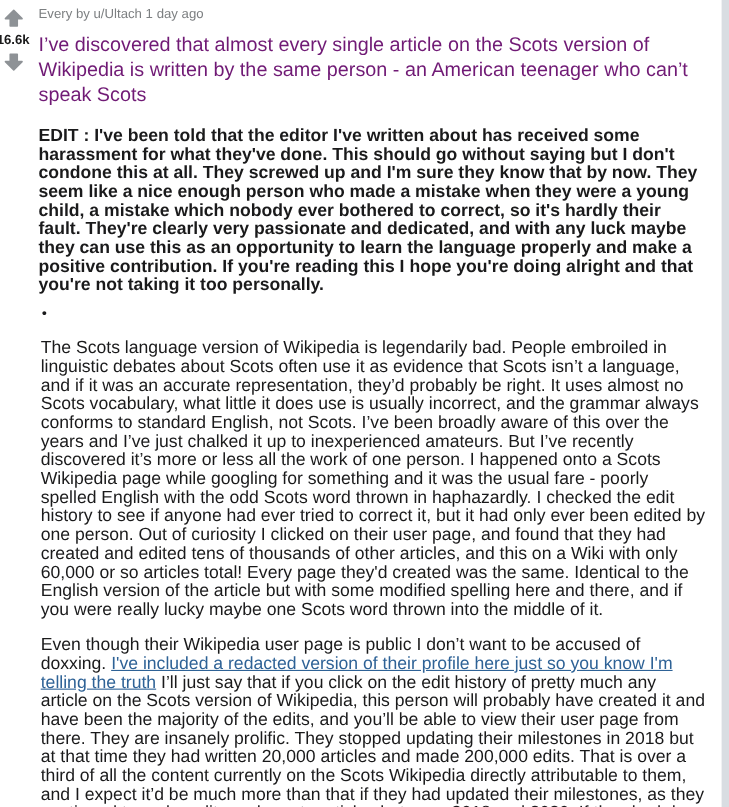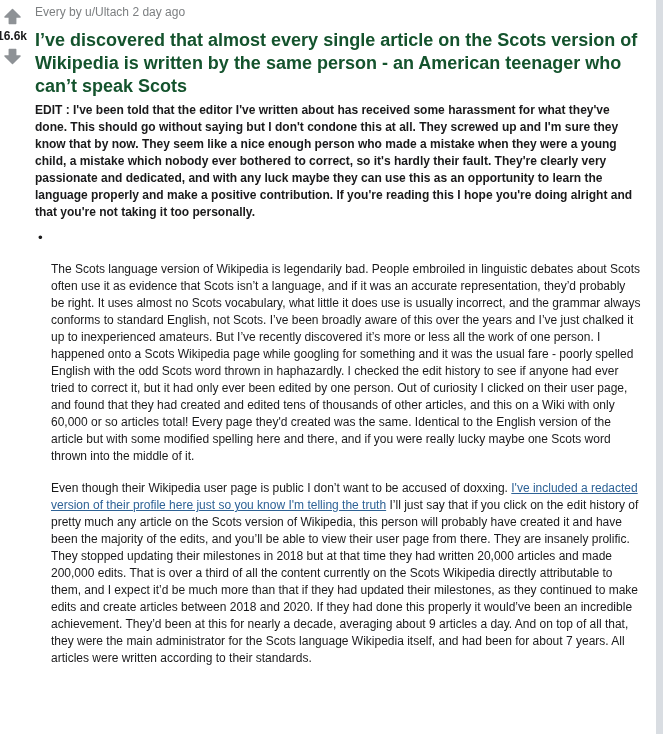--- a/index.html
+++ b/index.html
@@ -69,41 +69,41 @@
     line-height: 15px;
   }
   .meta a {
     color: #7c7f81;
     text-decoration: none;
     text-align: right;
   }
   .post-title {
     margin: 9px 0 0 0;
     font-size: 18px;
-    font-weight: 700;
+    font-weight: 400;
     line-height: 23px;
-    color: #14532d;
+    color: #701a75;
     letter-spacing: 0;
   }
   .edit-para {
-    margin: 4px 0 0 0;
-    font-size: 12px;
+    margin: 17px 0 0 0;
+    font-size: 16px;
     font-weight: 700;
     line-height: 17px;
     color: #1a1a1b;
   }
   .lone-bullet {
     margin: 8px 0 0 3px;
     font-size: 13.4px;
     line-height: 17px;
     color: #1a1a1b;
   }
   .body-para {
-    margin: 15px 0 0 16px;
-    font-size: 12px;
+    margin: 15px 0 0 2px;
+    font-size: 16px;
     font-weight: 400;
     line-height: 17px;
     color: #1a1a1b;
   }
   .profile-link {
     color: #2e6296;
     text-decoration: underline;
     cursor: pointer;
   }
 </style>
@@ -125,21 +125,21 @@
       <div class="arrow">
         <span>
           <svg width="19" height="17" viewBox="0 0 20 18" style="transform:rotate(180deg)">
             <path d="M10 1.5 L18 9.5 H13.4 V16.5 H6.6 V9.5 H2 Z" fill="#8e9296" stroke="#8e9296" stroke-width="1.5" stroke-linejoin="round"></path>
           </svg>
         </span>
       </div>
     </div>
 
     <div class="content">
-      <div class="meta"><span>Every by </span><a>u/Ultach</a><span> 2 day ago</span></div>
+      <div class="meta"><span>Every by </span><a>u/Ultach</a><span> 1 day ago</span></div>
 
       <h1 class="post-title">I’ve discovered that almost every single article on the Scots version of Wikipedia is written by the same person - an American teenager who can’t speak Scots</h1>
 
       <p class="edit-para">EDIT : I've been told that the editor I've written about has received some harassment for what they've done. This should go without saying but I don't condone this at all. They screwed up and I'm sure they know that by now. They seem like a nice enough person who made a mistake when they were a young child, a mistake which nobody ever bothered to correct, so it's hardly their fault. They're clearly very passionate and dedicated, and with any luck maybe they can use this as an opportunity to learn the language properly and make a positive contribution. If you're reading this I hope you're doing alright and that you're not taking it too personally.</p>
 
       <div class="lone-bullet">•</div>
 
       <p class="body-para">The Scots language version of Wikipedia is legendarily bad. People embroiled in linguistic debates about Scots often use it as evidence that Scots isn’t a language, and if it was an accurate representation, they’d probably be right. It uses almost no Scots vocabulary, what little it does use is usually incorrect, and the grammar always conforms to standard English, not Scots. I’ve been broadly aware of this over the years and I’ve just chalked it up to inexperienced amateurs. But I’ve recently discovered it’s more or less all the work of one person. I happened onto a Scots Wikipedia page while googling for something and it was the usual fare - poorly spelled English with the odd Scots word thrown in haphazardly. I checked the edit history to see if anyone had ever tried to correct it, but it had only ever been edited by one person. Out of curiosity I clicked on their user page, and found that they had created and edited tens of thousands of other articles, and this on a Wiki with only 60,000 or so articles total! Every page they'd created was the same. Identical to the English version of the article but with some modified spelling here and there, and if you were really lucky maybe one Scots word thrown into the middle of it.</p>
 
       <p class="body-para"><span>Even though their Wikipedia user page is public I don’t want to be accused of doxxing. </span><a class="profile-link">I've included a redacted version of their profile here just so you know I'm telling the truth</a><span> I’ll just say that if you click on the edit history of pretty much any article on the Scots version of Wikipedia, this person will probably have created it and have been the majority of the edits, and you’ll be able to view their user page from there. They are insanely prolific. They stopped updating their milestones in 2018 but at that time they had written 20,000 articles and made 200,000 edits. That is over a third of all the content currently on the Scots Wikipedia directly attributable to them, and I expect it’d be much more than that if they had updated their milestones, as they continued to make edits and create articles between 2018 and 2020. If they had done this properly it would’ve been an incredible achievement. They’d been at this for nearly a decade, averaging about 9 articles a day. And on top of all that, they were the main administrator for the Scots language Wikipedia itself, and had been for about 7 years. All articles were written according to their standards.</span></p>

